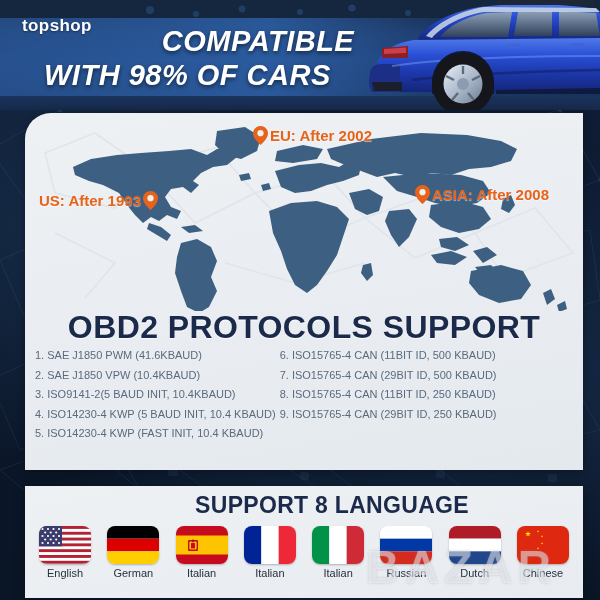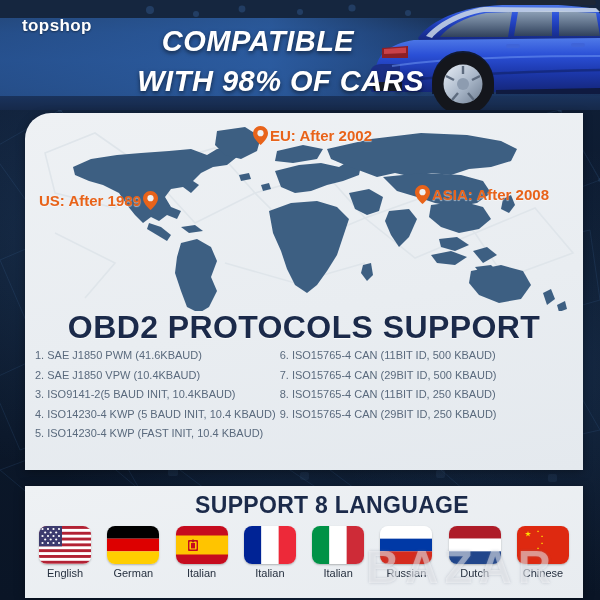--- a/index.html
+++ b/index.html
@@ -40,21 +40,21 @@
     font-size:17px; font-weight:bold; color:#fff; letter-spacing:.4px;
     z-index:6; text-shadow:0 1px 2px rgba(0,0,0,.45);
   }
   #headline {
     position:absolute; left:44px; top:26px; width:380px;
     z-index:5; color:#fff; font-weight:bold;
     text-shadow:0 2px 4px rgba(0,0,0,.55);
     font-style:italic;
   }
   #headline .l1 { font-size:29px; letter-spacing:.5px; text-align:center; line-height:1.05; padding-left:48px;}
-  #headline .l2 { font-size:29px; letter-spacing:.5px; text-align:right; line-height:1.15; margin-top:9px;}
+  #headline .l2 { font-size:29px; letter-spacing:.5px; text-align:left; line-height:1.15; margin-top:3px;}
 
   
   #car { position:absolute; right:-6px; top:-4px; width:250px; height:118px; z-index:4; }
 
   
   #panel-main {
     position:absolute; left:25px; top:113px; width:558px; height:357px;
     background:linear-gradient(170deg,#eef1f4 0%,#e9edf1 55%,#e4e9ee 100%);
     border-top-left-radius:26px;
     box-shadow:0 2px 10px rgba(0,0,0,.35);
@@ -295,21 +295,21 @@
 
           <path d="M512 178 L520 174 L524 184 L516 190 Z"></path>
           <path d="M526 190 L534 186 L536 194 L528 197 Z"></path>
 
           <path d="M230 70 L238 68 L240 74 L232 76 Z"></path>
           <path d="M208 60 L218 58 L220 64 L210 66 Z"></path>
         </g>
       </svg>
 
       <div class="pin-label" style="left:14px; top:78px;">
-        <span>US: After 1989</span>
+        <span>US: After 1993</span>
         <svg width="15" height="19" viewBox="0 0 15 19">
           <path d="M7.5 0 C3.4 0 0 3.3 0 7.4 C0 12.6 7.5 19 7.5 19 C7.5 19 15 12.6 15 7.4 C15 3.3 11.6 0 7.5 0 Z" fill="#e8631a"></path>
           <circle cx="7.5" cy="7.2" r="3.1" fill="#eef1f4"></circle>
         </svg>
       </div>
 
       <div class="pin-label" style="left:228px; top:13px;">
         <svg width="15" height="19" viewBox="0 0 15 19">
           <path d="M7.5 0 C3.4 0 0 3.3 0 7.4 C0 12.6 7.5 19 7.5 19 C7.5 19 15 12.6 15 7.4 C15 3.3 11.6 0 7.5 0 Z" fill="#e8631a"></path>
           <circle cx="7.5" cy="7.2" r="3.1" fill="#eef1f4"></circle>

